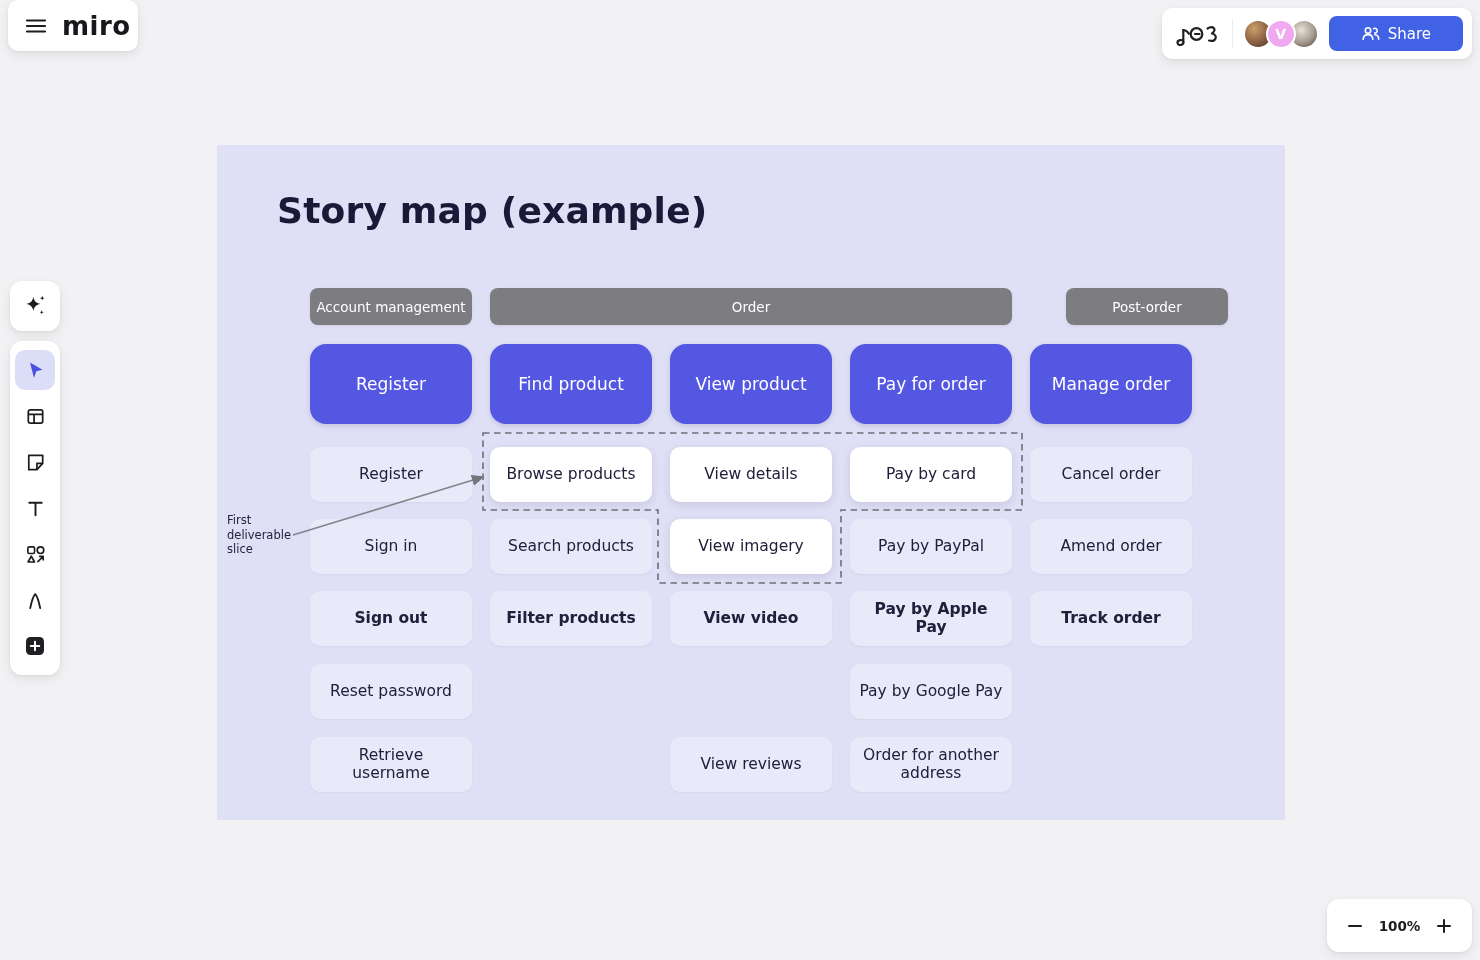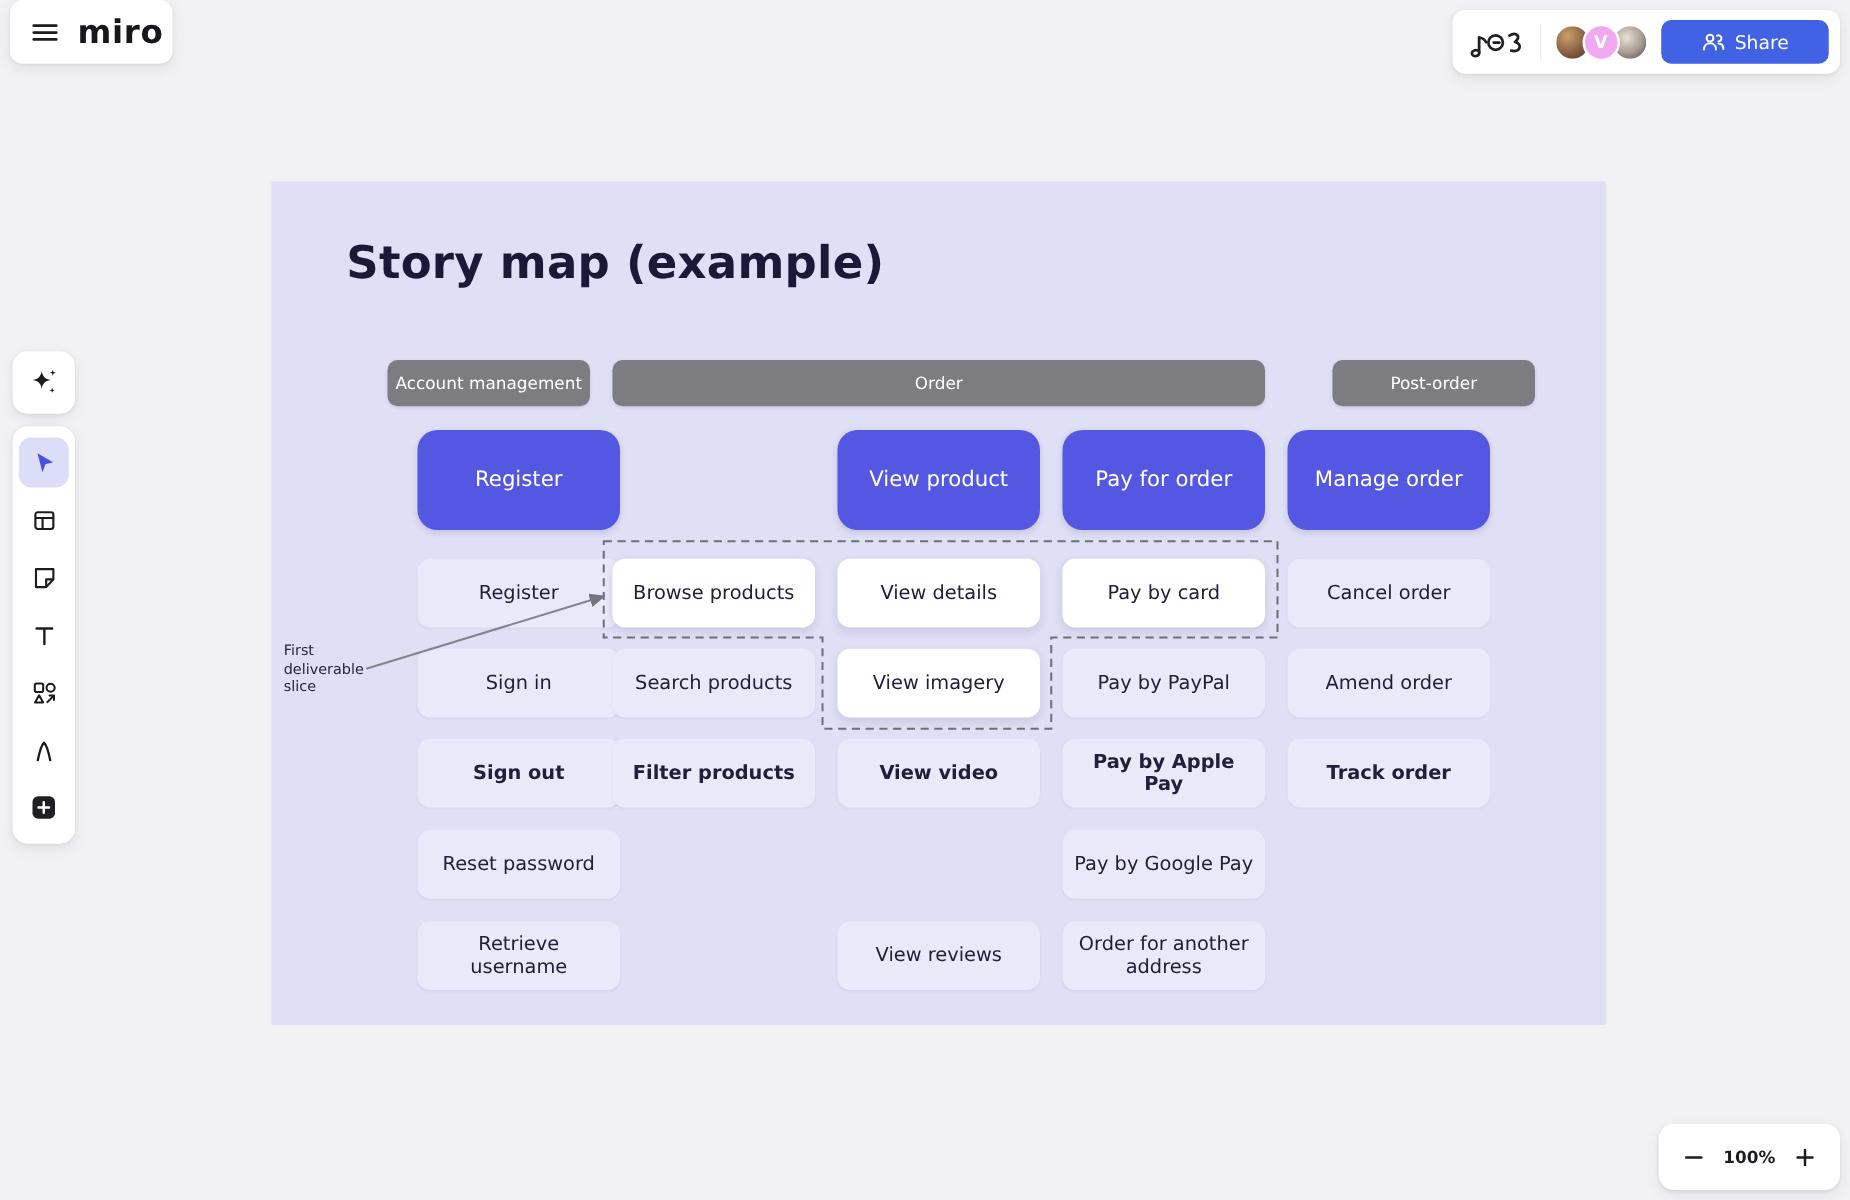--- a/index.html
+++ b/index.html
@@ -63,37 +63,38 @@
     box-shadow:0 2px 5px rgba(40,40,100,0.15); cursor:pointer;
   }
   .card {
     position:absolute; width:162px; height:55px; border-radius:10px;
     background:#EAE9F9; color:#20203C; font-size:15.5px; line-height:1.15;
     display:flex; align-items:center; justify-content:center; text-align:center;
     padding:2px 8px; box-shadow:0 1px 2px rgba(40,40,100,0.05); cursor:pointer;
   }
   .card.white { background:#FFFFFF; box-shadow:0 3px 8px rgba(45,45,100,0.12); }
   .card.narrow { padding:2px 30px; }
-  .c1 { left:93px;margin-left:24px; }  .c2 { left:273px; } .c3 { left:453px; } .c4 { left:633px; } .c5 { left:813px; }
+  .c1 { left:93px; }  .c2 { left:273px; } .c3 { left:453px; } .c4 { left:633px; } .c5 { left:813px; }
   .r1 { top:302px; }  .r2 { top:374px; }  .r3 { top:446px;font-weight:bold; }  .r4 { top:519px; }  .r5 { top:592px; }
   .overlay { position:absolute; left:0; top:0; pointer-events:none; }
   .annotation { position:absolute; left:10px; top:368px; width:72px; font-size:11.5px; line-height:14.5px; color:#23233F; }
   svg { display:block; }
 </style>
 </head>
 <body>
 
 <div class="frame">
   <div class="board-title">Story map (example)</div>
 
   <div class="hdr h1">Account management</div>
   <div class="hdr h2">Order</div>
   <div class="hdr h3">Post-order</div>
 
   <div class="epic c1">Register</div>
+  <div class="epic c2">Find product</div>
   <div class="epic c3">View product</div>
   <div class="epic c4">Pay for order</div>
   <div class="epic c5">Manage order</div>
 
   <div class="card c1 r1">Register</div>
   <div class="card c2 r1 white">Browse products</div>
   <div class="card c3 r1 white">View details</div>
   <div class="card c4 r1 white">Pay by card</div>
   <div class="card c5 r1">Cancel order</div>
 

